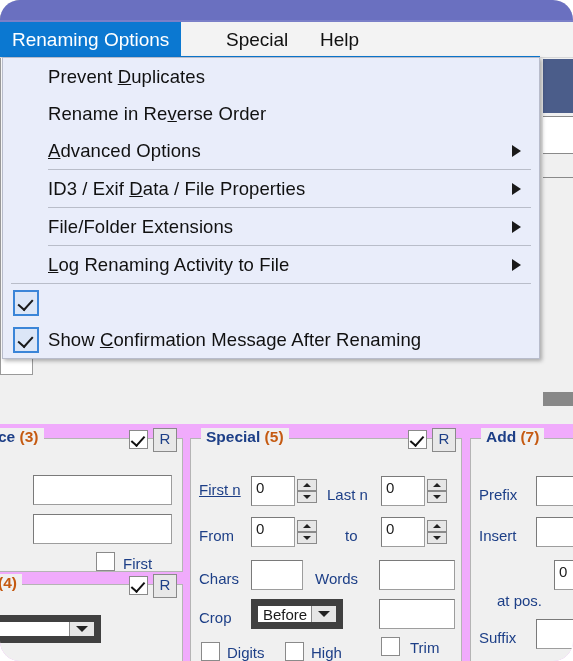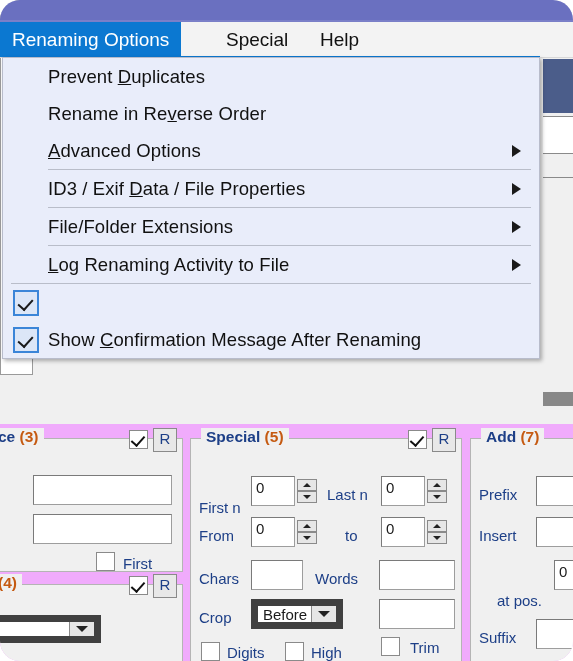--- a/index.html
+++ b/index.html
@@ -404,21 +404,21 @@
       </div>
     </div>
 
     <div class="group" style="left:190px; top:14px; width:272px; height:236px;">
       <div class="group-title" style="left:10px;">
         <span>Special </span><span class="num">(5)</span>
       </div>
       <div class="sq-check checked" style="left:217px; top:-9px; width:19px; height:19px;"></div>
       <div class="rbtn" style="left:241px; top:-11px; width:24px; height:24px;">R</div>
 
-      <div class="fld-label" style="left:8px; top:60px;">First n</div>
+      <div class="fld-label" style="left:8px; top:42px;text-decoration:underline;">First n</div>
       <div class="textbox" style="left:60px; top:37px; width:44px; height:30px;">0</div>
       <div class="spin" style="left:106px; top:40px;">
         <div class="half up">
             <span class="tri"></span>
           </div>
         <div class="half down">
             <span class="tri"></span>
           </div>
       </div>
 

